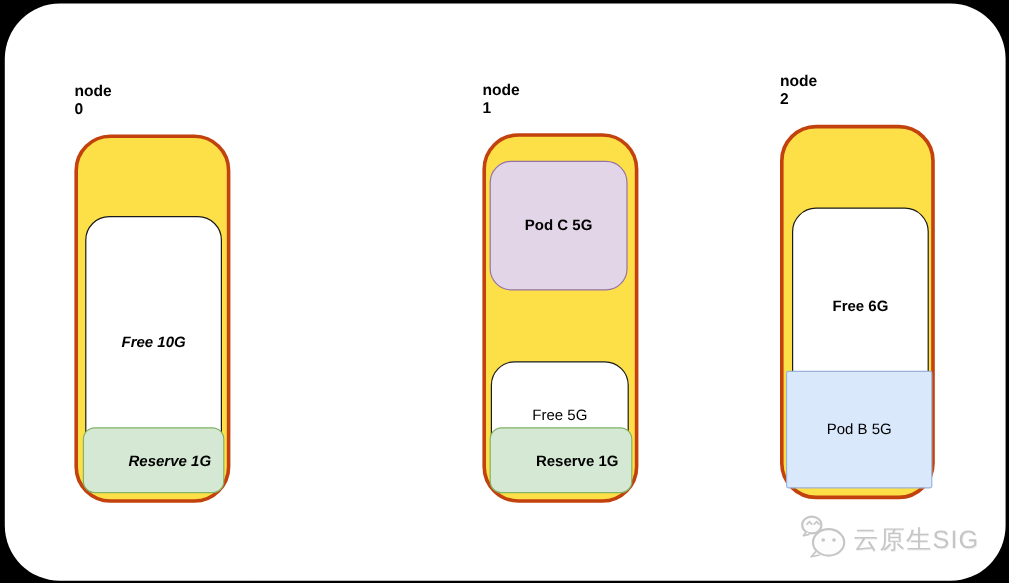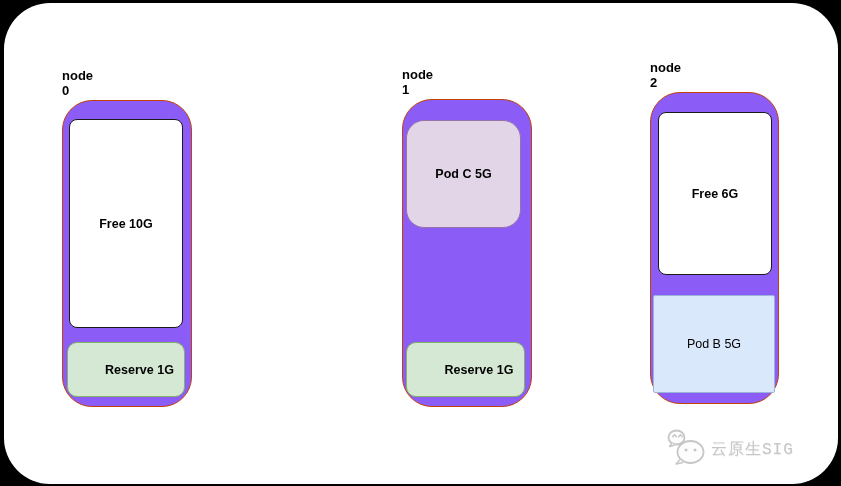--- a/index.html
+++ b/index.html
@@ -21,60 +21,61 @@
   .node-title {
     position:absolute;
     top:-28px; left:0; right:0;
     text-align:center;
     font-size:13px;
     font-weight:bold;
     color:#000000;
   }
   .node-body {
     position:absolute;
-    left:0; top:4px;
-    background:#8b5cf6;
-    border:1px solid #c2410c;
+    left:0; top:16px;
+    background:#fde047;
+    border:3px solid #c2410c;
     border-radius:30px;
   }
   .block {
     position:absolute;
     display:flex;
     align-items:center;
     justify-content:center;
     font-size:12.5px;
     color:#000000;
     text-align:center;
   }
   .block.bold { font-weight:bold; }
   .block.free {
     background:#ffffff;
     border:1px solid #1a1a1a;
-    border-radius:8px;
+    border-radius:20px;
+    margin-top:47px;
   }
   .block.pod-c {
     background:#e1d5e7;
     border:1px solid #9673a6;
     border-radius:18px;
   }
   .block.pod-b {
     background:#dae8fc;
     border:1px solid #9cb3d9;
     border-radius:2px;
   }
   .block.reserve {
     background:#d5e8d4;
     border:1px solid #82b366;
     border-radius:10px;
     padding-left:27px;
   }
 
   
   #node0 { left:62px; top:96px; }
-  #node0 .node-body { width:130px; height:307px; }
+  #node0 .node-body { width:130px; height:307px;font-style:italic; }
   #node0 .b-free    { left:6px;  top:18px;  width:114px; height:209px; }
   #node0 .b-reserve { left:4px;  top:241px; width:118px; height:55px; }
 
   
   #node1 { left:402px; top:95px; }
   #node1 .node-body { width:130px; height:308px; }
   #node1 .b-podc    { left:3px;  top:20px;  width:115px; height:108px; }
   #node1 .b-free    { left:4px;  top:140px; width:115px; height:89px; }
   #node1 .b-reserve { left:3px;  top:242px; width:119px; height:55px; }
 
@@ -86,26 +87,25 @@
 
   .watermark {
     position:absolute;
     left:666px; top:428px;
     display:flex;
     align-items:center;
     gap:5px;
     pointer-events:none;
   }
   .watermark-text {
-    font-size:16px;
+    font-size:21px;
     color:#c6c6c6;
     letter-spacing:1px;
     text-shadow:0.5px 0.5px 0 #efefef;
     white-space:nowrap;
-    font-family:Liberation Mono, monospace;
   }
 </style>
 </head>
 <body>
 
 <div class="panel"></div>
 
 <div class="node" id="node0">
   <div class="node-title">node 0</div>
   <div class="node-body">
@@ -116,20 +116,23 @@
       <span>Reserve 1G</span>
     </div>
   </div>
 </div>
 
 <div class="node" id="node1">
   <div class="node-title">node 1</div>
   <div class="node-body">
     <div class="block pod-c bold b-podc">
       <span>Pod C 5G</span>
+    </div>
+    <div class="block free b-free">
+      <span>Free 5G</span>
     </div>
     <div class="block reserve bold b-reserve">
       <span>Reserve 1G</span>
     </div>
   </div>
 </div>
 
 <div class="node" id="node2">
   <div class="node-title">node 2</div>
   <div class="node-body">

